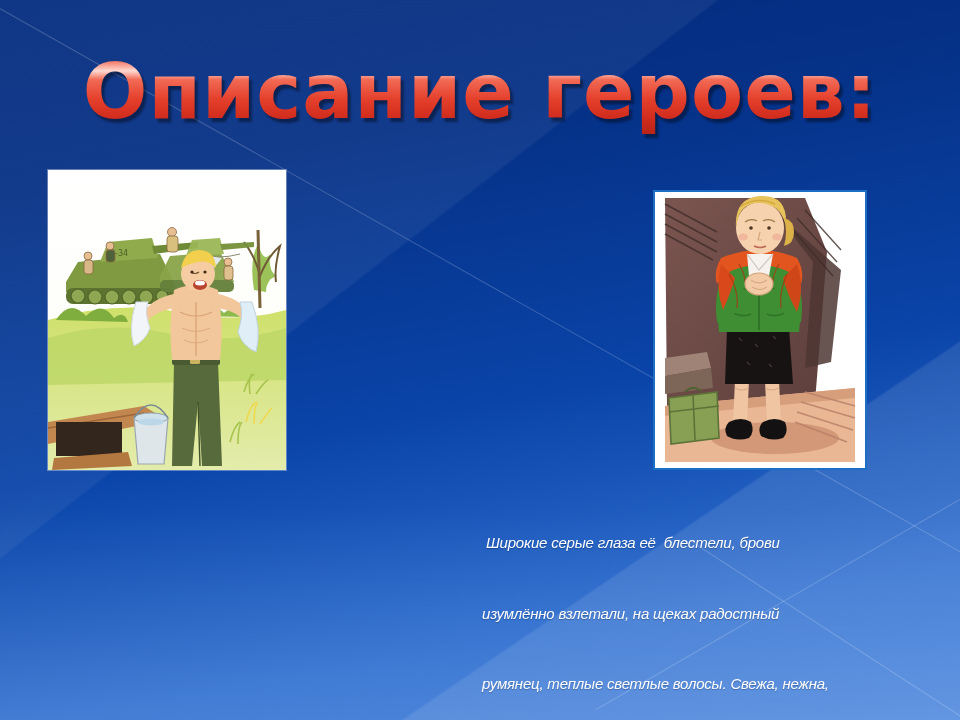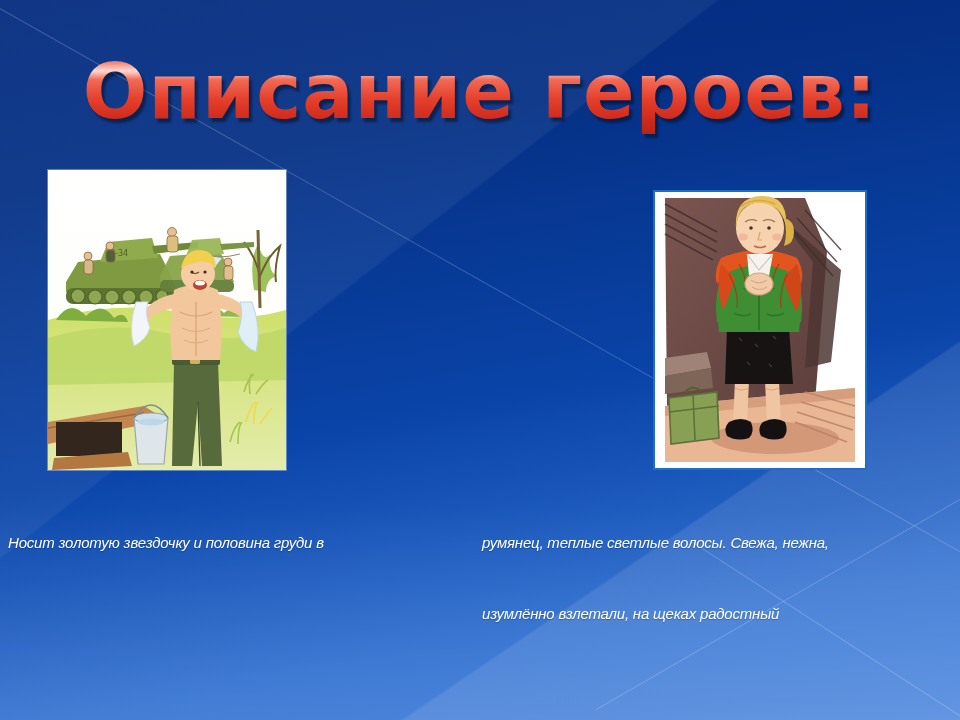--- a/index.html
+++ b/index.html
@@ -319,29 +319,29 @@
       <circle cx="114" cy="36" r="1.8" fill="#4a3421"></circle>
       <path d="M90 30 q6 -4 12 -1 M108 29 q6 -3 12 1" stroke="#9d7a4a" stroke-width="1.3" fill="none"></path>
       <path d="M105 40 l-2 8 l4 0" stroke="#d6a57c" stroke-width="1.2" fill="none"></path>
       <path d="M99 54 q6 3 12 0" stroke="#c0685a" stroke-width="1.6" fill="none"></path>
       <ellipse cx="88" cy="45" rx="5" ry="3.5" fill="#f0ab94" opacity="0.65"></ellipse>
       <ellipse cx="122" cy="45" rx="5" ry="3.5" fill="#f0ab94" opacity="0.65"></ellipse>
     </svg>
   </div>
 
   <div class="body-text" id="text-left">
-    <span class="ln">Носит золотую звездочку и половина груди в</span>
     
     
     
     
     
     
   </div>
 
   <div class="body-text" id="text-right">
+    <span class="ln"> Широкие серые глаза её  блестели, брови</span>
+    <span class="ln">изумлённо взлетали, на щеках радостный</span>
     <span class="ln">румянец, теплые светлые волосы. Свежа, нежна,</span>
-    <span class="ln">изумлённо взлетали, на щеках радостный</span>
     
     
   </div>
 
 </div>
 
 </body></html>

